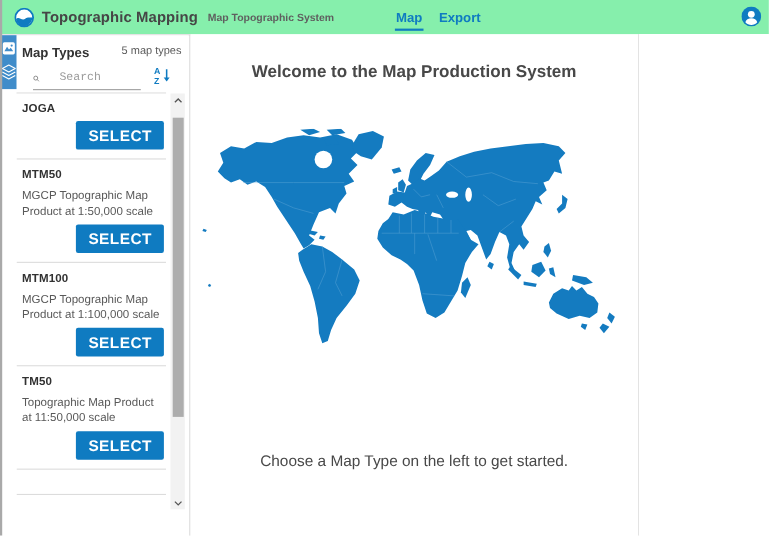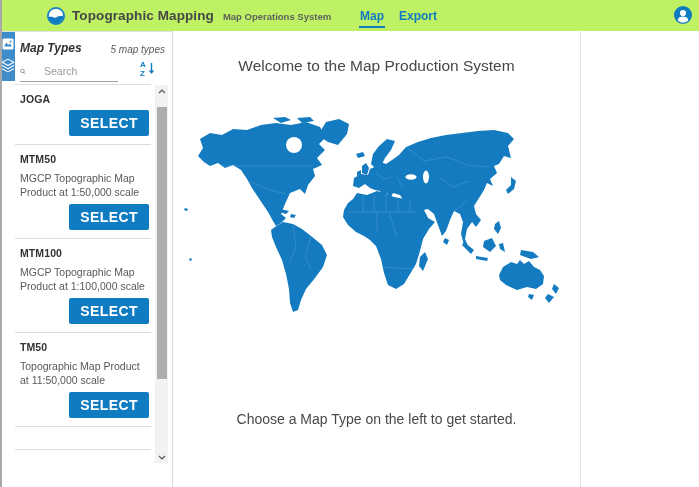--- a/index.html
+++ b/index.html
@@ -4,74 +4,74 @@
 <style>
   * { box-sizing: border-box; margin: 0; padding: 0; }
   html,body { width:699px; height:487px; }
   body {
     font-family: "Liberation Sans", "DejaVu Sans", sans-serif;
     background:#ffffff; color:#323232; overflow:hidden; position:relative;
   }
   .edge-strip { position:absolute; left:0; top:0; width:2px; height:487px; background:#a9a9a9; z-index:60; }
 
   
-  .app-header { height:31px; display:flex; align-items:center; position:relative; background:#bef264;padding-left:34px; }
+  .app-header { height:31px; display:flex; align-items:center; position:relative; background:#86efac; }
   .logo { margin-left:13px; width:18px; height:18px; flex:0 0 auto; }
   .app-title { font-size:13.5px; font-weight:700; color:#464646; margin-left:7px; letter-spacing:.1px; }
   .app-subtitle { font-size:9.5px; font-weight:700; color:#5f5f5f; margin-left:9px; margin-top:2px; }
   .tabs { position:absolute; left:359px; top:0; height:31px; display:flex; align-items:center; gap:13px;font-weight:bold; }
   .tab { font-size:12px; color:var(--accent); cursor:pointer; position:relative; padding:6px 1px; }
   .tab.active::after { content:""; position:absolute; left:0; right:0; bottom:1px; height:2px; background:var(--accent); }
   .avatar-btn { position:absolute; right:7px; top:6px; width:18px; height:18px; cursor:pointer; }
 
   
   .content-row { display:flex; height:456px; position:relative; }
 
   
   .sidebar { width:173px; position:relative; border-top:1px solid #e2e2e2; border-right:1px solid #dcdcdc; background:#fff; flex:0 0 auto; }
   .rail { position:absolute; left:0; top:0; width:15px; height:49px; background:var(--rail-bg); display:flex; flex-direction:column; align-items:center; padding-top:3px; gap:5px; }
   .rail-btn { width:15px; height:17px; display:flex; align-items:center; justify-content:center; cursor:pointer; }
-  .side-head { position:absolute; top:9px; left:20px; right:7px; display:flex; align-items:flex-end; justify-content:space-between;font-style:italic; }
+  .side-head { position:absolute; top:9px; left:20px; right:7px; display:flex; align-items:flex-start; justify-content:space-between; }
   .panel-title { font-size:12px; font-weight:700; color:#323232; }
   .count-label { font-size:10px; color:#595959; }
-  .search-row { position:absolute; top:29px; left:20px; width:98px; height:21px; border-bottom:1px solid #9e9e9e; display:flex; align-items:center; gap:18px; }
+  .search-row { position:absolute; top:29px; left:30px; width:98px; height:21px; border-bottom:1px solid #9e9e9e; display:flex; align-items:center; gap:18px;font-family:Liberation Mono, monospace; }
   .search-input { border:none; outline:none; width:74px; font-size:10.5px; color:#323232; font-family:inherit; background:transparent; }
   .search-input::placeholder { color:#9a9a9a; }
   .sort-btn { position:absolute; top:27px; left:139px; width:17px; height:20px; cursor:pointer; color:var(--accent); }
   .list-viewport { position:absolute; top:52px; left:15px; width:136px; height:378px; overflow:hidden; border-top:1px solid #e0e0e0; }
   .map-item { padding:8px 2px 8px 5px; border-bottom:1px solid #dcdcdc; }
   .map-item h3 { font-size:10.5px; font-weight:700; color:#323232; letter-spacing:.1px; }
   .map-item p { margin-top:6px; font-size:10.5px; line-height:14px; color:#595959; width:126px; }
   .select-row { margin-top:5px; text-align:right; }
   .select-btn { background:var(--accent); color:#fff; border:none; border-radius:2px; font-size:14px; font-weight:700; font-family:inherit; letter-spacing:.4px; padding:5px 11px; cursor:pointer; }
   .v-scrollbar { position:absolute; top:53px; right:4px; width:13px; height:378px; background:#f2f2f2; }
   .sb-caret { position:absolute; left:0; width:13px; height:12px; display:flex; align-items:center; justify-content:center; cursor:pointer; color:#555; }
   .sb-caret.up { top:0; } .sb-caret.down { bottom:0; }
   .sb-thumb { position:absolute; left:1.5px; top:22px; width:10px; height:272px; background:#adadad; cursor:grab; }
 
   
   .main-area { flex:1; display:flex; }
   .welcome-panel { width:408px; border-right:1px solid var(--divider); flex:0 0 auto; }
-  .welcome-title { margin-top:26px; text-align:center; font-size:15.5px; font-weight:400; color:#484848; }
+  .welcome-title { margin-top:26px; text-align:center; font-size:15.5px; font-weight:700; color:#484848; }
   .world-map { display:block; margin:42px auto 0; }
   .instruction { margin-top:94px; text-align:center; font-size:14px; color:#484848; }
   .map-right-space { flex:1; background:#fff; }
 </style>
 </head>
 <body>
 
 <div class="edge-strip"></div>
 
 <header class="app-header">
   <svg class="logo" viewBox="0 0 18 18">
     <circle cx="9" cy="9" r="8.1" fill="#fff" stroke="var(--accent)" stroke-width="1.7"></circle>
     <path fill="var(--accent)" d="M1.6,10.5 C4.2,7.2 6.8,12.6 10.2,9.8 C12.4,8.1 14.8,9.6 16.4,8.6 L16.1,11.2 C14.6,14.7 12,16.7 8.9,16.8 C5.6,16.9 2.5,14.1 1.6,10.5 Z"></path>
   </svg>
   <span class="app-title">Topographic Mapping</span>
-  <span class="app-subtitle">Map Operations System</span>
+  <span class="app-subtitle">Map Topographic System</span>
   <nav class="tabs">
     <span class="tab active">Map</span>
     <span class="tab">Export</span>
   </nav>
   <svg class="avatar-btn" viewBox="0 0 18 18">
     <circle cx="9" cy="9" r="9" fill="var(--accent)"></circle>
     <circle cx="9" cy="7" r="3.1" fill="#fff"></circle>
     <path fill="#fff" d="M3.6,14.2 C4.2,11.6 6.3,10.6 9,10.6 C11.7,10.6 13.8,11.6 14.4,14.2 C13,15.8 11.1,16.7 9,16.7 C6.9,16.7 5,15.8 3.6,14.2 Z"></path>
   </svg>
 </header>

